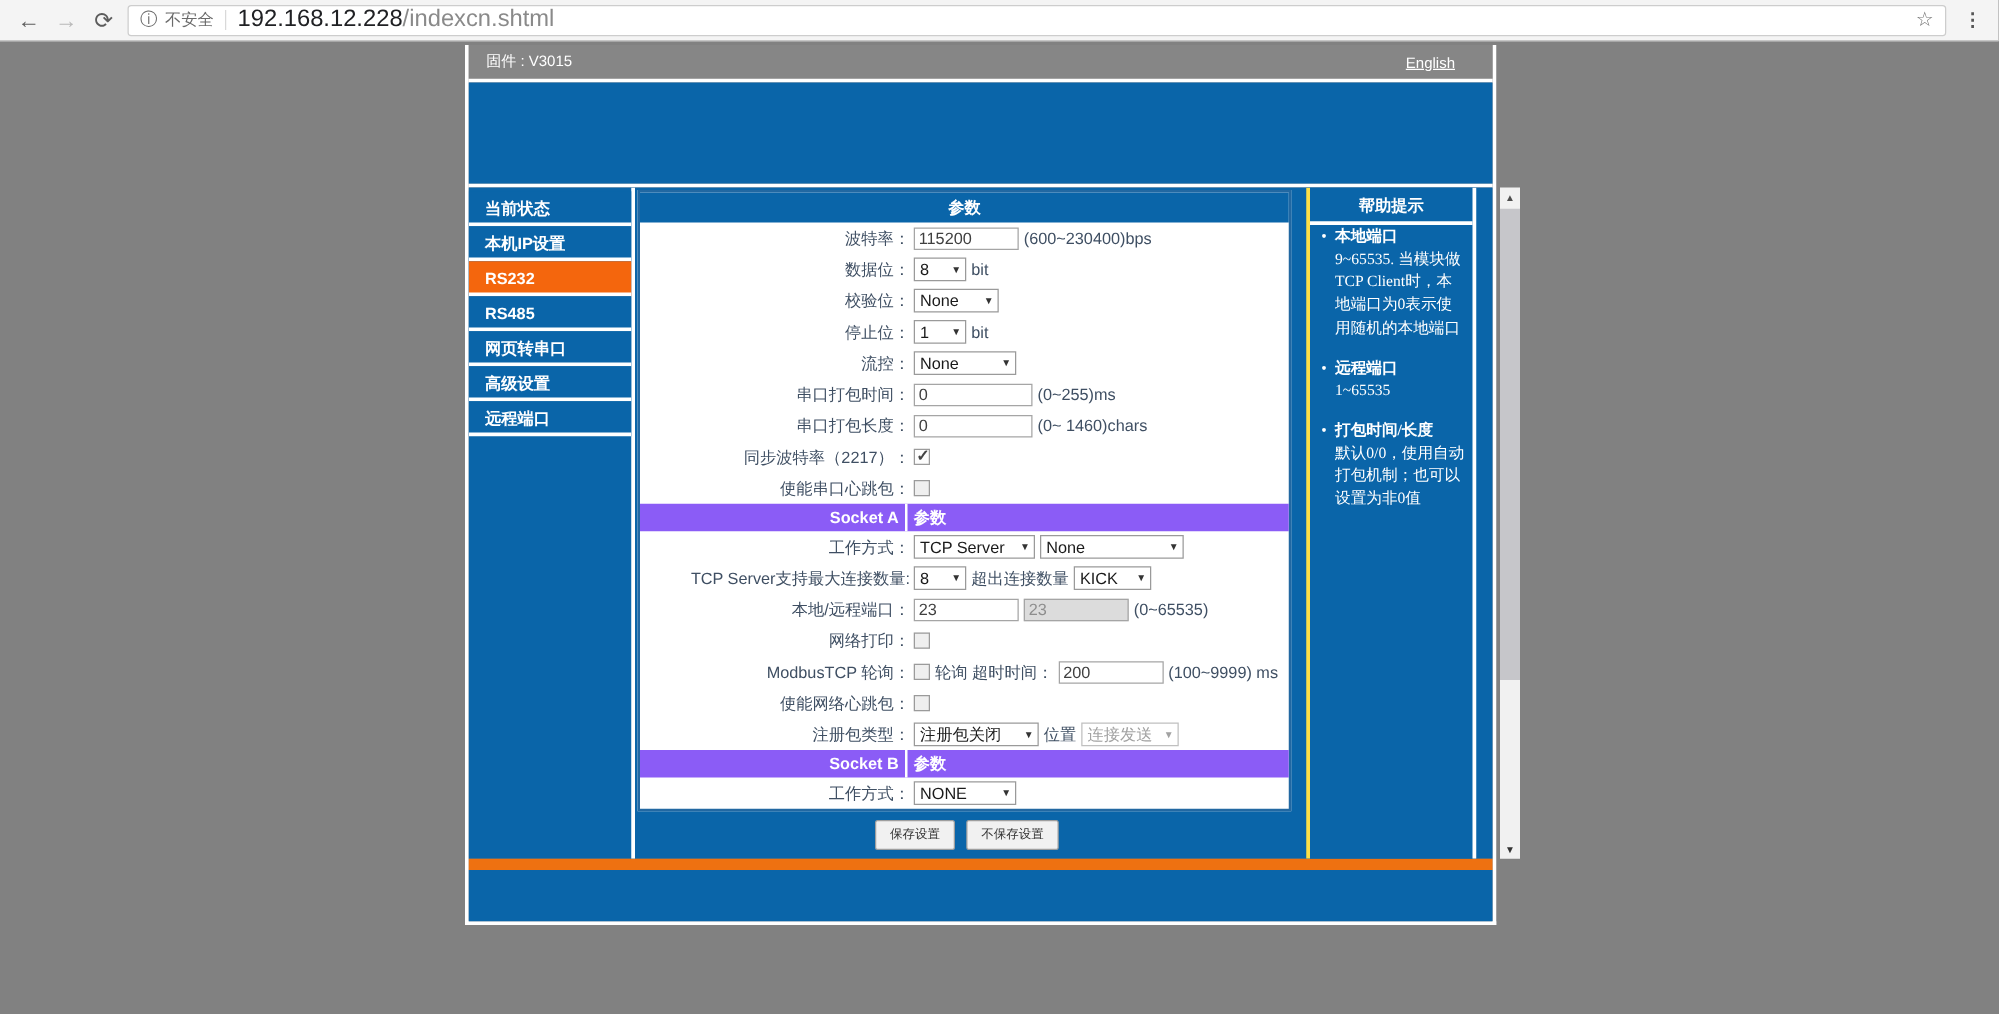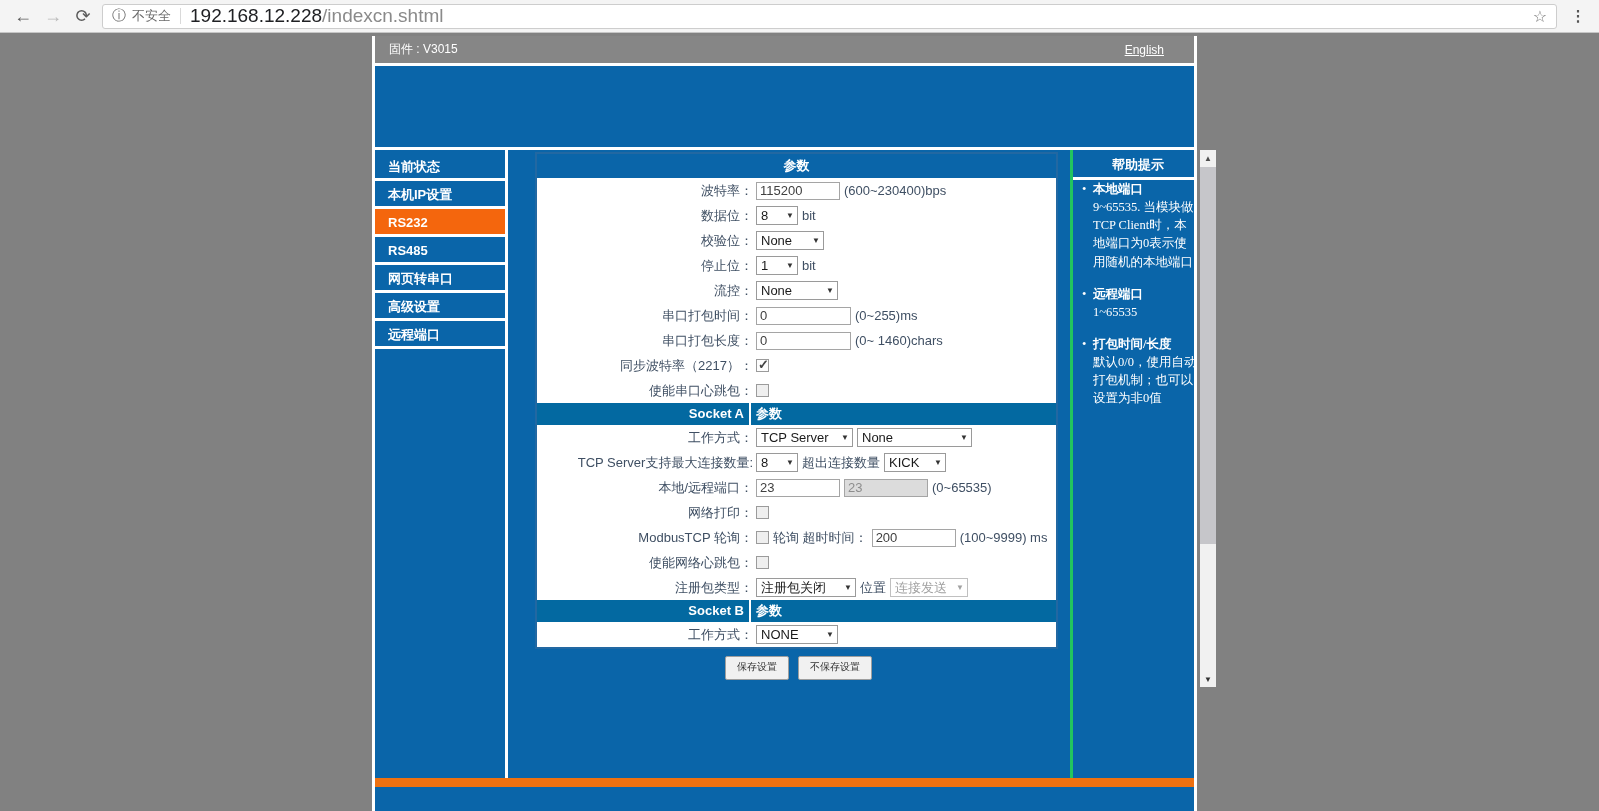--- a/index.html
+++ b/index.html
@@ -38,34 +38,34 @@
     border-left:3px solid #fff; border-right:3px solid #fff; border-bottom:3px solid #fff;
   }
   .titlebar {
     height:27px; background:#868686; color:#fff; font-size:12px;
     display:flex; justify-content:space-between; align-items:center;
     padding:0 30px 0 14px;
   }
   .titlebar a { color:#fff;margin-left:36px; }
   .gap3 { height:3px; background:#fff; }
   .banner { height:81px; background:#0a65a9; }
-  .content { height:628px; background:#0a65a9; display:flex; overflow:hidden; }
+  .content { height:537px; background:#0a65a9; display:flex; overflow:hidden; }
 
   
   .menu { width:133px; border-right:3px solid #fff; padding-top:3px; flex-shrink:0; }
   .menu-item {
     height:28px; line-height:28px; padding-left:13px;
     color:#fff; font-size:13px; font-weight:bold;
     background:#0a65a9; border-bottom:3px solid #fff; cursor:pointer;
     white-space:nowrap; overflow:hidden;
   }
   .menu-item.checked { background:#f4660d; }
 
   
-  .main { width:531px; flex-shrink:0;margin-left:25px; }
+  .main { width:531px; flex-shrink:0; }
   .form-box { margin:2px 0 0 2px; width:523px; border:2px solid #2268a2; background:#fff; }
   .form-header {
     height:24px; line-height:24px; background:#0a65a9; color:#fff;
     text-align:center; font-size:13px; font-weight:bold;
   }
   .row { display:flex; align-items:center; min-height:25px; font-size:13px; color:#3f4f63; }
   .lbl { width:216px; text-align:right; flex-shrink:0; white-space:nowrap; }
   .ctl { display:flex; align-items:center; margin-left:3px; gap:4px; flex:1; min-width:0; }
   input.txt {
     width:84px; height:18px; border:1px solid #a5a5a5; background:#fff;
@@ -77,40 +77,40 @@
     display:inline-flex; align-items:center; justify-content:space-between;
     border:1px solid #9a9a9a; background:#fff; height:19px;
     padding:0 3px 0 4px; font-size:13px; color:#1a1a1a; flex-shrink:0;
   }
   .select .arr { font-size:8px; color:#333; margin-left:4px; }
   .select.dis { color:#a2a2a2; border-color:#c0c0c0; }
   .select.dis .arr { color:#a2a2a2; }
   .w42{width:42px;} .w68{width:68px;} .w82{width:82px;} .w97{width:97px;}
   .w115{width:115px;} .w62{width:62px;} .w100{width:100px;} .w78{width:78px;}
   .note { white-space:nowrap; }
-  .sect { display:flex; height:22px; background:#0369a1; color:#fff; font-weight:bold; font-size:13px; }
+  .sect { display:flex; height:22px; background:#8b5cf6; color:#fff; font-weight:bold; font-size:13px; }
   .sect-l { width:214px; text-align:right; padding-right:5px; border-right:2px solid #fff; line-height:22px; }
   .sect-r { padding-left:5px; line-height:22px; }
   .cb { width:13px; height:13px; border:1px solid #9b9b9b; background:#efefef; position:relative; flex-shrink:0; cursor:pointer; }
   .cb.checked { background:#fdfdfd; }
   .cb.checked::after {
     content:"✓"; position:absolute; top:-3px; left:1px;
     font-size:13px; font-weight:bold; color:#444;
   }
   .btn-row { display:flex; justify-content:center; gap:9px; margin-top:7px; }
   button.btn {
     font-size:10px; font-family:inherit; color:#333;
     background:#f1f1f1; border:1px solid #9e9e9e; border-radius:2px;
     padding:3px 11px 5px; cursor:pointer;
   }
 
   
   .help {
     width:136px; margin-left:6px; flex-shrink:0;
-    border-left:3px solid #22c55e; border-right:3px solid #fff; background:#0a65a9;
+    border-left:3px solid #fde047; border-right:3px solid #fff; background:#0a65a9;
   }
   .help-title {
     height:30px; line-height:30px; text-align:center;
     color:#fff; font-size:13px; font-weight:bold; border-bottom:3px solid #fff;
   }
   .help ul { list-style:none; padding:0 5px 0 9px; color:#fff;font-family:Liberation Serif, serif; }
   .help li { font-size:12.5px; line-height:1.45; margin-bottom:14px; padding-left:11px; position:relative; }
   .help li::before { content:"•"; position:absolute; left:0; top:0; }
   .help-item-title { font-weight:bold; }
 

